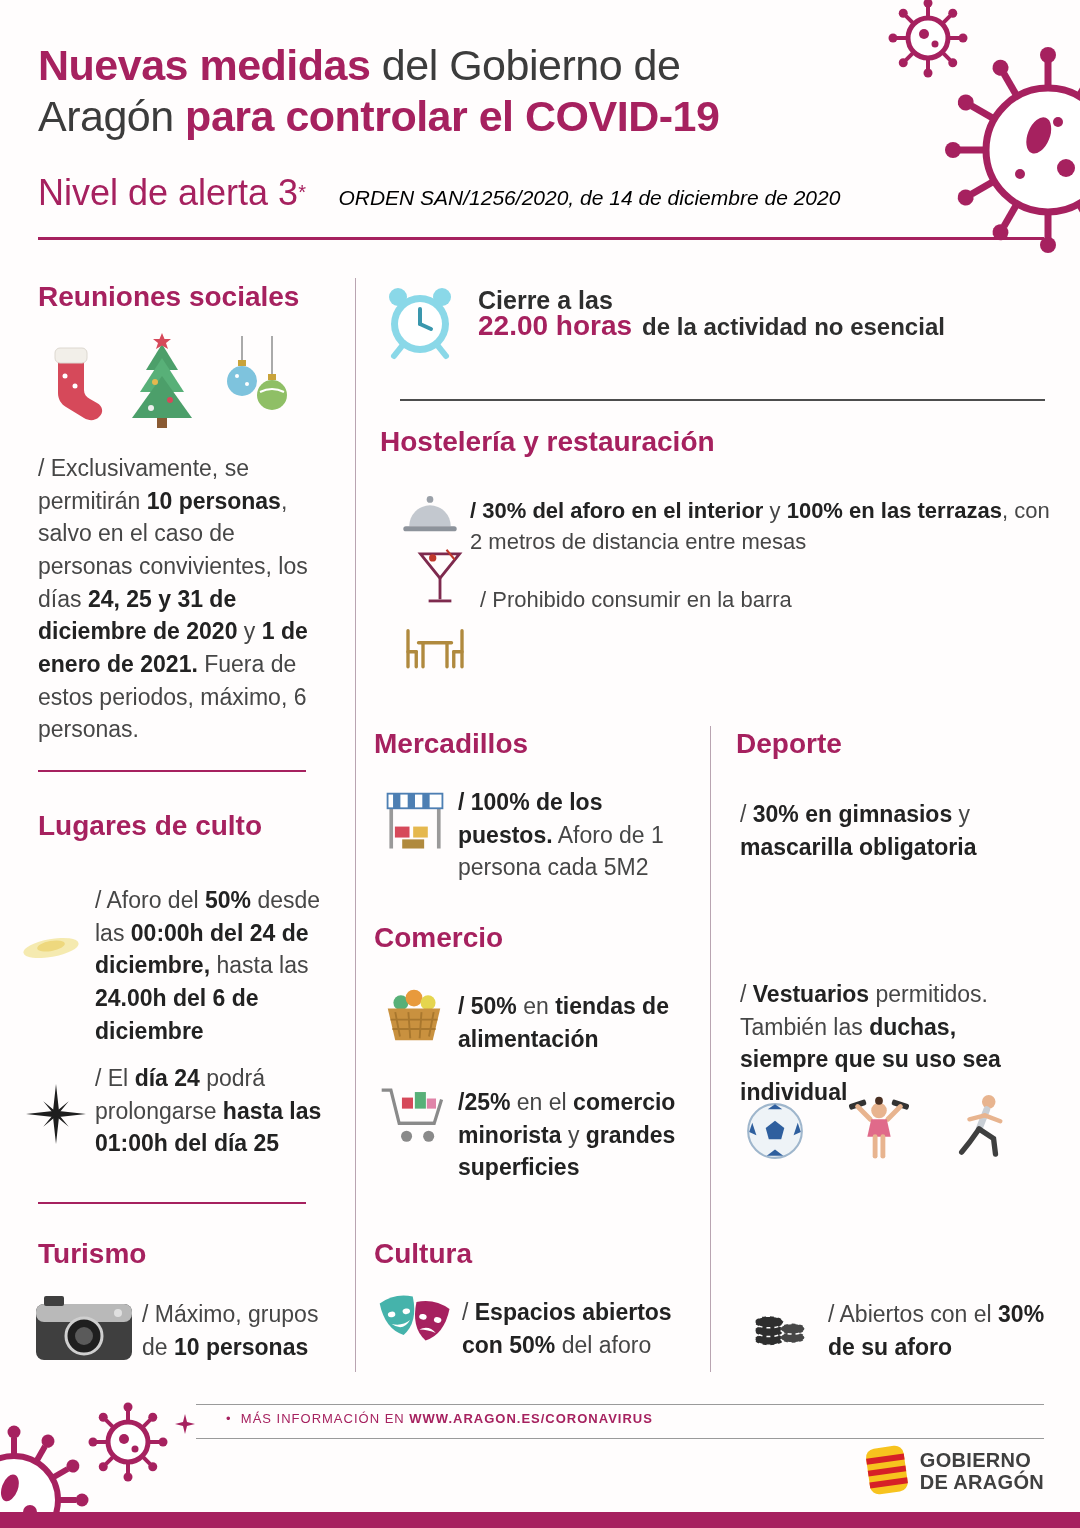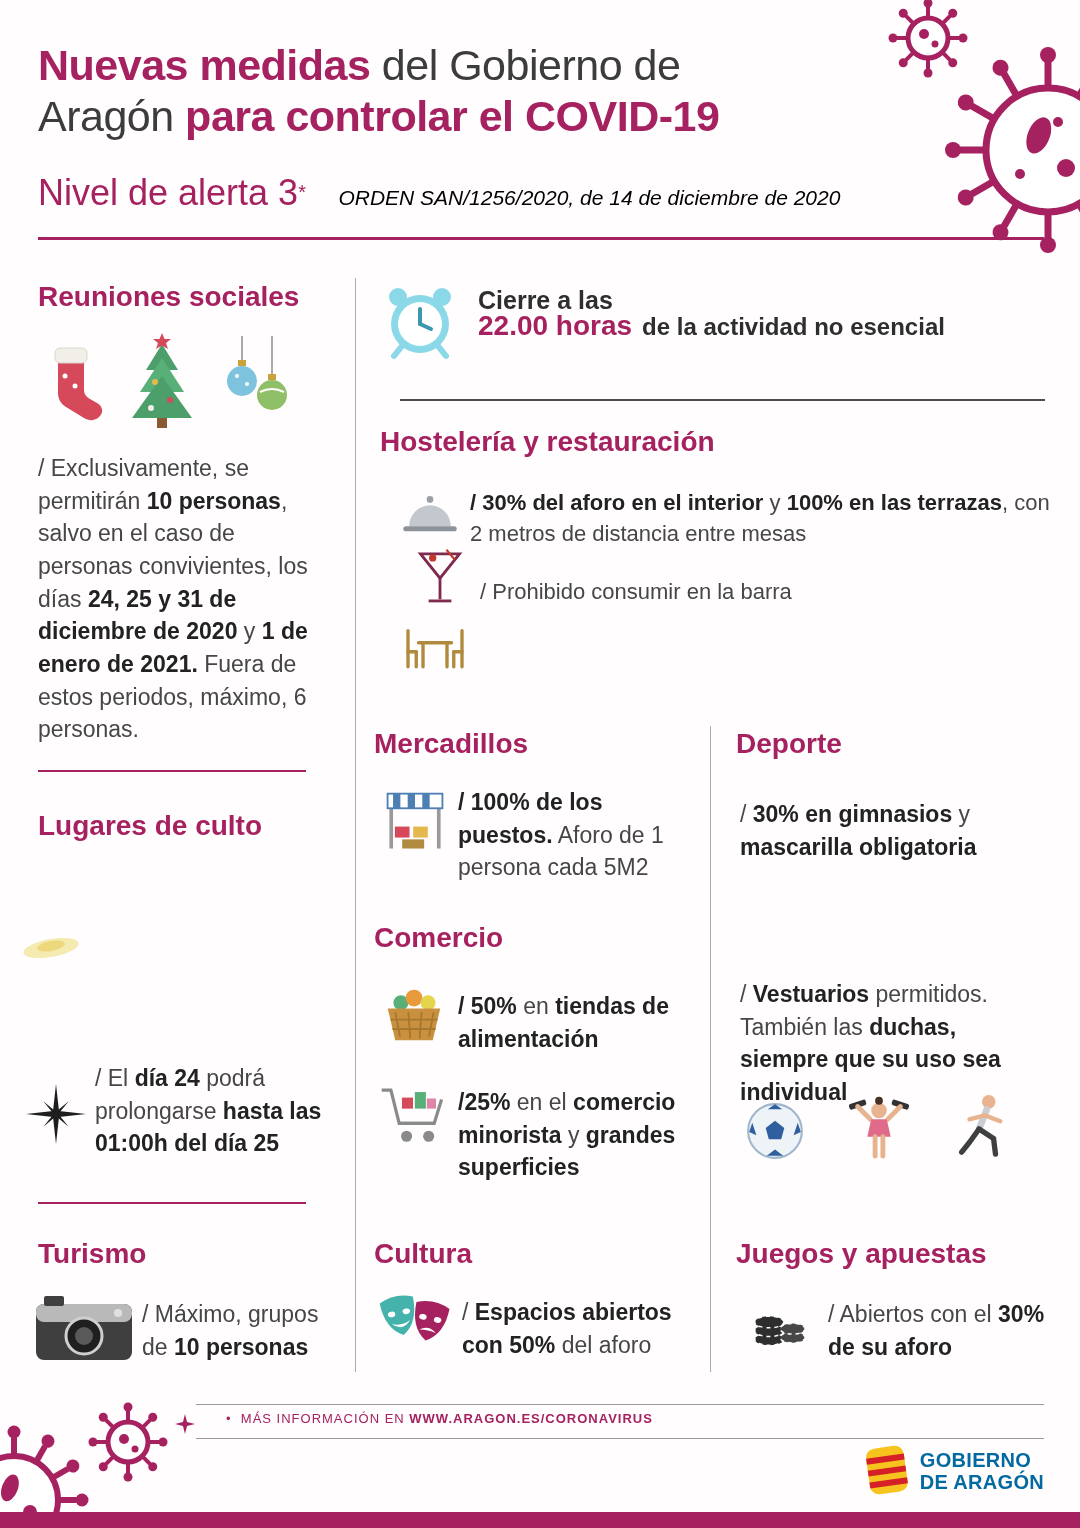--- a/index.html
+++ b/index.html
@@ -19,35 +19,35 @@
   .abs{position:absolute;}
   .t-line{font-size:43px;line-height:1.18;letter-spacing:-0.5px;}
   .t-line .plain{color:#3c3c3c;font-weight:400;}
   .t-line .hl{color:var(--accent);font-weight:700;}
   .alert{font-size:36px;color:var(--accent);font-weight:400;}
   .alert-sup{font-size:20px;color:var(--accent);vertical-align:super;}
   .order{font-size:21px;font-style:italic;font-weight:400;color:#000000;margin-left:28px;}
   .h-sec{font-size:28px;font-weight:700;color:var(--accent);white-space:nowrap;}
   .rt{font-size:23px;line-height:1.42;color:var(--dark);}
   .rt b{color:var(--bold-dark);font-weight:700;}
-  .rt.small{font-size:22px;}
+  .rt.small{font-size:22px;margin-top:8px;}
   .rule-accent{background:var(--accent);height:3px;}
   .div-accent{background:var(--accent);height:2px;}
   .div-dark{background:#4d4d4d;height:2px;}
   .div-thin{background:var(--line-gray);height:1px;}
   .vdiv{width:1px;background:var(--col-div);}
   .cierre-label{font-size:25px;font-weight:700;color:#2e2e2e;}
   .cierre-line{display:flex;align-items:baseline;gap:10px;white-space:nowrap;}
   .cierre-time{font-size:28px;font-weight:700;color:var(--accent);}
   .cierre-suffix{font-size:24px;font-weight:700;color:#2e2e2e;}
   .icon-row{display:flex;align-items:flex-end;gap:20px;}
   .footer-info{font-size:13px;letter-spacing:1px;color:var(--accent);white-space:nowrap;}
   .footer-info b{font-weight:700;}
   .logo{display:flex;align-items:center;gap:10px;}
-  .logo-text{font-size:20px;font-weight:700;color:#0369a1;line-height:1.1;letter-spacing:0.3px;}
+  .logo-text{font-size:20px;font-weight:700;color:#404040;line-height:1.1;letter-spacing:0.3px;}
   .bottom-bar{position:absolute;left:0;top:1512px;width:100%;height:16px;background:var(--accent);}
   svg{display:block;}
 </style>
 </head>
 <body>
 
 <div class="page">
 
   <div class="abs" style="left:38px;top:40px;width:840px;">
     <div class="t-line">
@@ -156,20 +156,21 @@
   <div class="abs div-accent" style="left:38px;top:770px;width:268px;"></div>
 
   <div class="abs h-sec" style="left:38px;top:810px;">Lugares de culto</div>
 
   <span class="abs" style="left:18px;top:918px;">
     <svg width="66" height="60" viewBox="0 0 66 60">
       <ellipse cx="33" cy="30" rx="28" ry="9" fill="#f3e6a2" opacity="0.85" transform="rotate(-10 33 30)"></ellipse>
       <ellipse cx="33" cy="28" rx="14" ry="5" fill="#eed87e" transform="rotate(-10 33 28)"></ellipse>
     </svg>
   </span>
+  <div class="abs rt" style="left:95px;top:884px;width:242px;"><span>/ Aforo del </span><b>50%</b><span>  desde las </span><b>00:00h del 24 de diciembre,</b><span> hasta las </span><b>24.00h del 6 de diciembre</b></div>
 
   <span class="abs" style="left:24px;top:1082px;">
     <svg width="64" height="64" viewBox="0 0 64 64">
       <path d="M32 2 L35 29 L62 32 L35 35 L32 62 L29 35 L2 32 L29 29 Z" fill="#1e1e1e"></path>
       <g transform="rotate(45 32 32)">
         <path d="M32 14 L33.6 30.4 L50 32 L33.6 33.6 L32 50 L30.4 33.6 L14 32 L30.4 30.4 Z" fill="#1e1e1e"></path>
       </g>
     </svg>
   </span>
   <div class="abs rt" style="left:95px;top:1062px;width:238px;"><span>/ El </span><b>día 24</b><span> podrá prolongarse </span><b>hasta las 01:00h del día 25</b></div>
@@ -349,21 +350,20 @@
       <g transform="rotate(12 56 34)">
         <path d="M38 14 q18 -8 36 0 q0 28 -18 38 q-18 -10 -18 -38 z" fill="#a6215f"></path>
         <ellipse cx="48" cy="28" rx="4" ry="3" fill="#ffffff"></ellipse>
         <ellipse cx="64" cy="28" rx="4" ry="3" fill="#ffffff"></ellipse>
         <path d="M47 42 q9 -7 18 0 q-9 -2 -18 0 z" fill="#ffffff"></path>
       </g>
     </svg>
   </span>
   <div class="abs rt" style="left:462px;top:1296px;width:230px;"><span>/ </span><b>Espacios abiertos con 50%</b><span> del aforo</span></div>
 
-  <div class="abs h-sec" style="left:736px;top:1238px;">Juegos y apuestas</div>
   <span class="abs" style="left:748px;top:1292px;">
     <svg width="62" height="60" viewBox="0 0 64 60">
       <g fill="#2e2e2e" stroke="#ffffff" stroke-width="1.5" stroke-dasharray="4 4">
         <ellipse cx="22" cy="48" rx="15" ry="6"></ellipse>
         <ellipse cx="22" cy="39" rx="15" ry="6"></ellipse>
         <ellipse cx="22" cy="30" rx="15" ry="6"></ellipse>
         <ellipse cx="46" cy="46" rx="13" ry="5.5" fill="#474747"></ellipse>
         <ellipse cx="46" cy="37" rx="13" ry="5.5" fill="#474747"></ellipse>
       </g>
     </svg>

